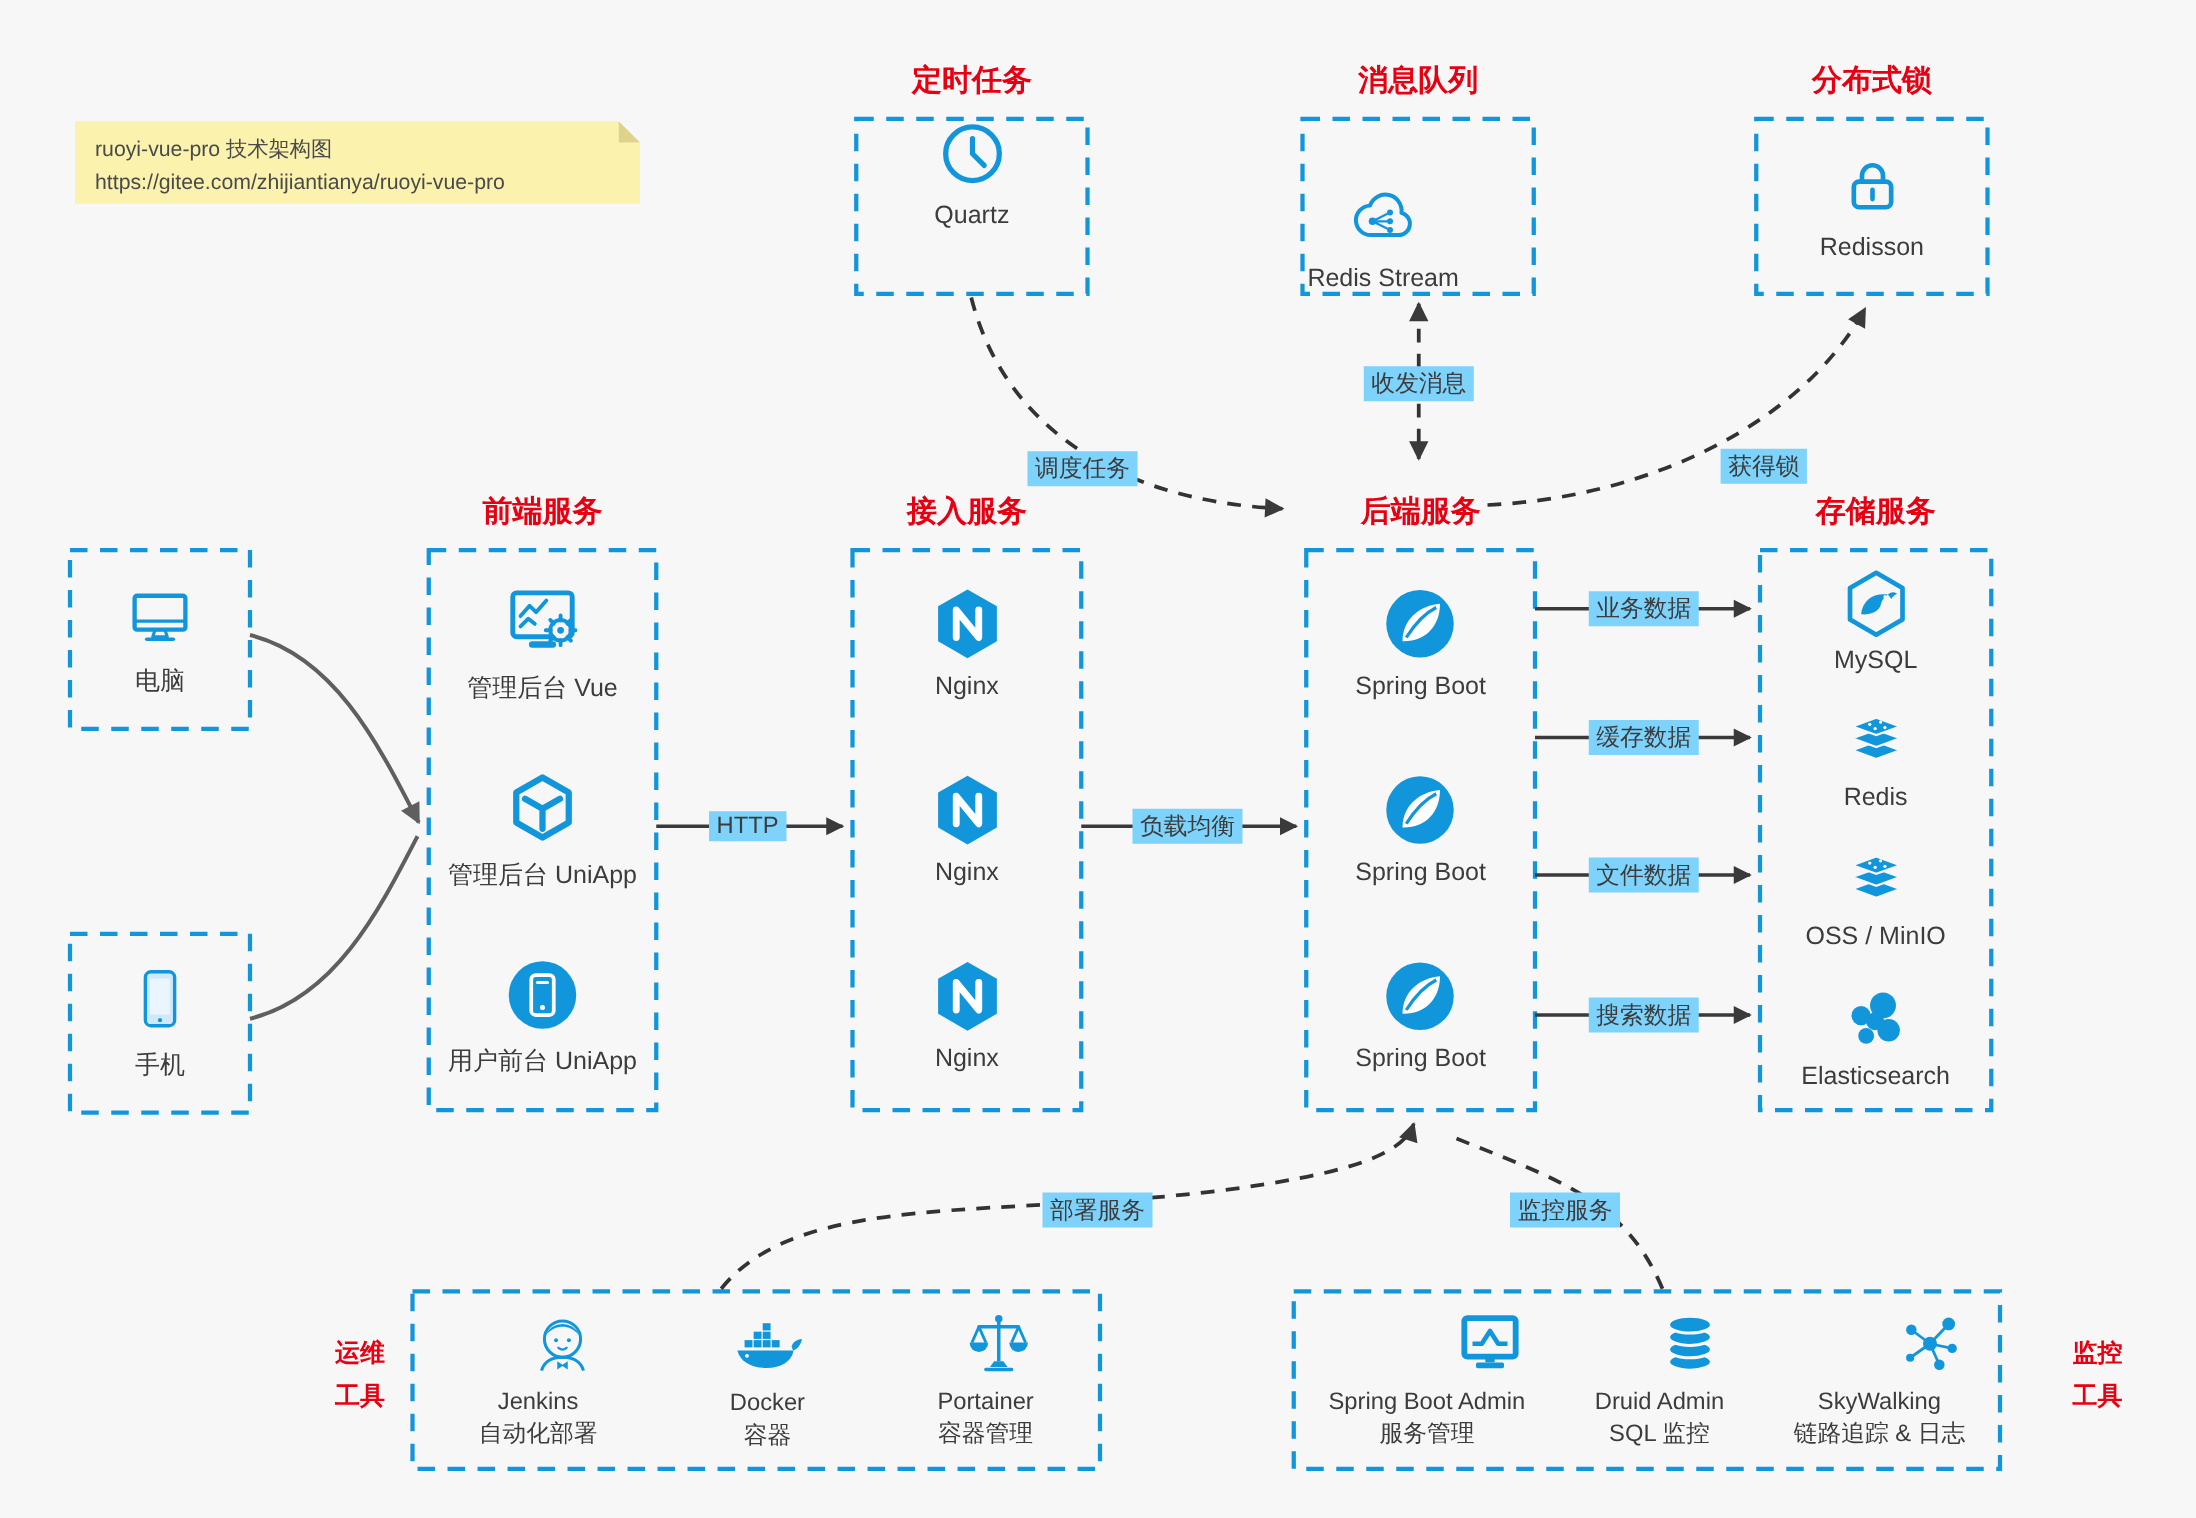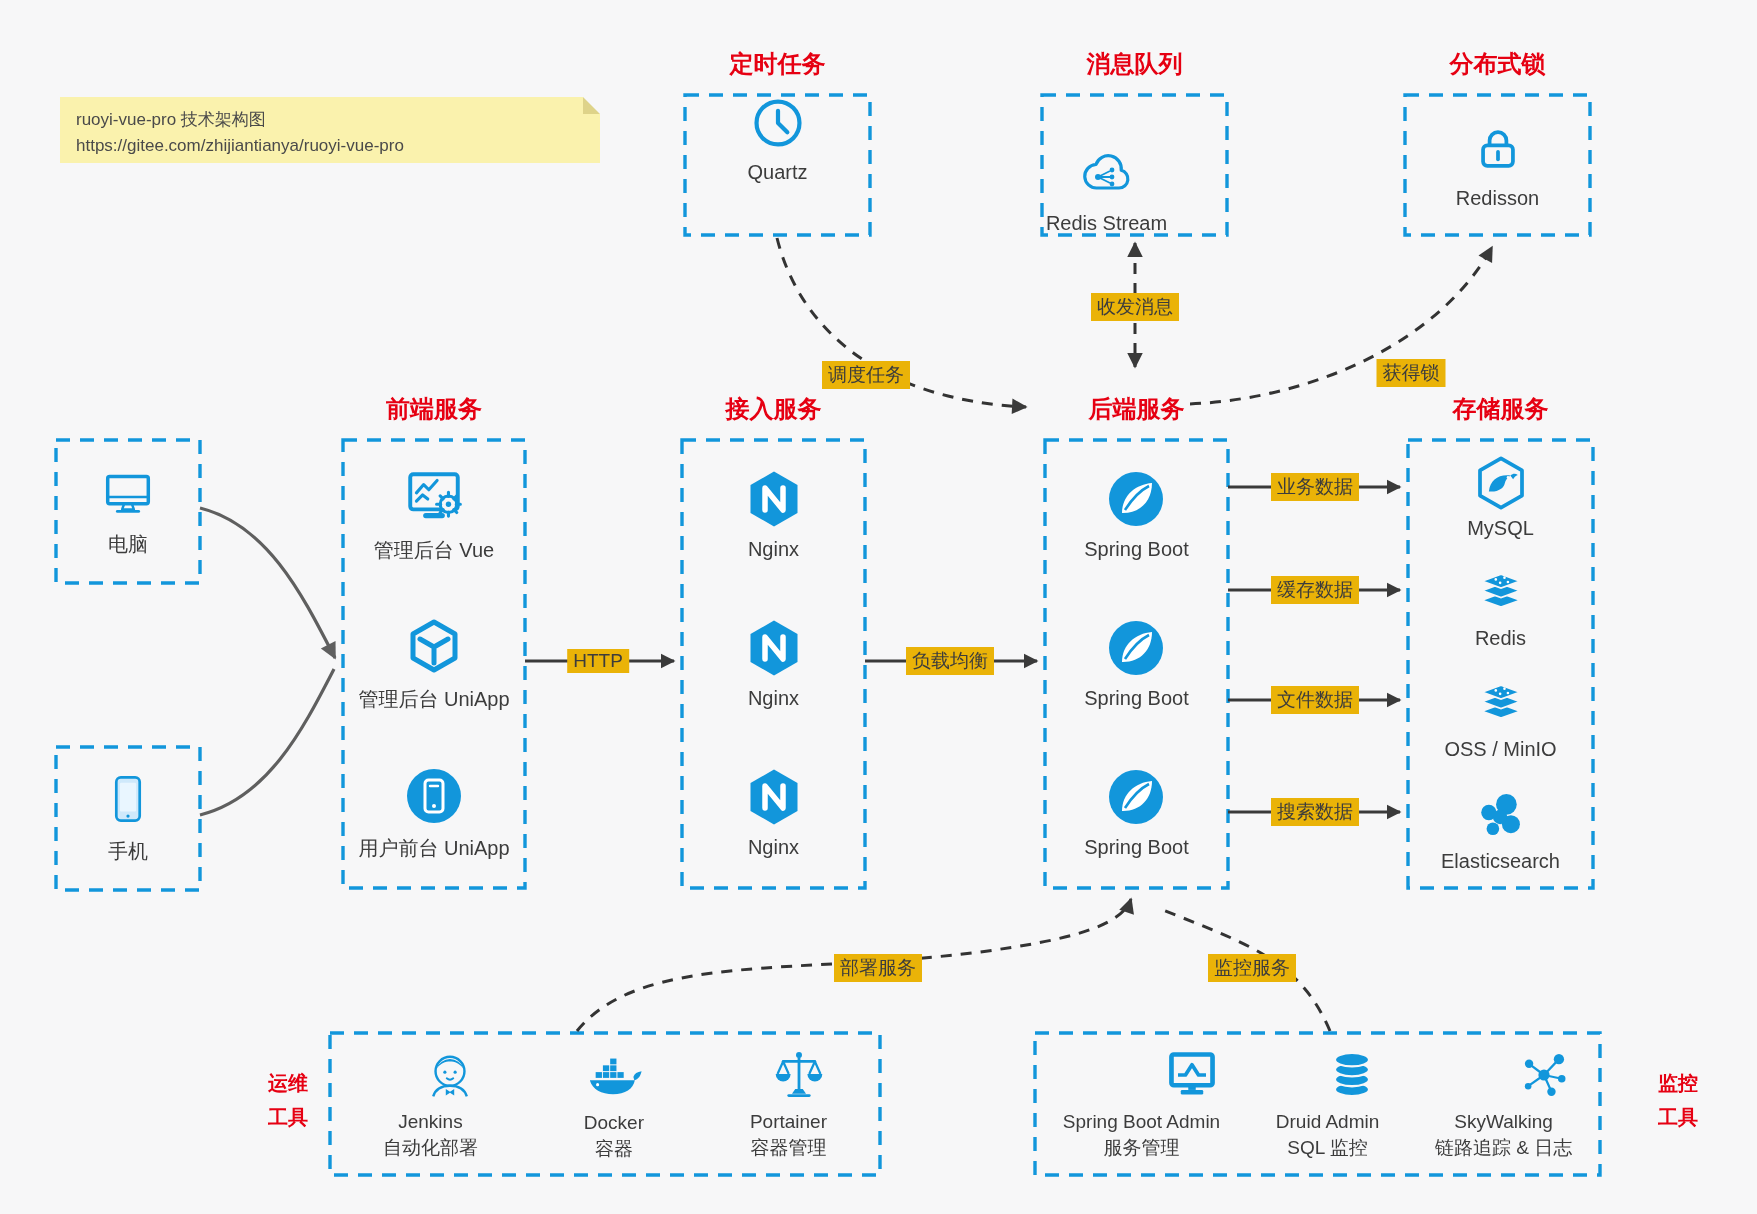--- a/index.html
+++ b/index.html
@@ -1,32 +1,32 @@
 <!DOCTYPE html>
 <html><head>
 <meta charset="utf-8">
 <style>
   html,body{margin:0;padding:0;background:#f7f7f8;}
   .canvas{position:relative;width:1757px;height:1214px;background:#f7f7f8;
     font-family:"Liberation Sans","DejaVu Sans",sans-serif;overflow:hidden;}
   .edges{position:absolute;left:0;top:0;z-index:1;}
   .layer{position:absolute;left:0;top:0;width:100%;height:100%;z-index:2;pointer-events:none;padding-left:27px;}
-  .note{position:absolute;left:60px;top:97px;width:540px;height:66px;background:#faf2ad;
+  .note{position:absolute;left:60px;top:97px;width:452px;height:66px;background:#faf2ad;
     color:#4a4a4a;font-size:17px;line-height:1.55;padding:10px 0 0 16px;box-sizing:border-box;}
   .note .fold{position:absolute;top:0;right:0;width:0;height:0;
     border-top:17px solid #f7f7f8;border-left:17px solid #ded389;}
   .gtitle{position:absolute;color:#e60012;font-weight:bold;font-size:24px;text-align:center;white-space:nowrap;}
   .gside{position:absolute;color:#e60012;font-weight:bold;font-size:20px;text-align:center;line-height:34px;white-space:nowrap;}
   .gcontent{position:absolute;display:flex;flex-direction:column;align-items:center;box-sizing:border-box;}
   .item{display:flex;flex-direction:column;align-items:center;gap:9px;}
   .lbl{font-size:20px;color:#3c3c3c;white-space:nowrap;}
   .sub{font-size:19px;color:#3c3c3c;white-space:nowrap;text-align:center;line-height:1.35;}
   .hrow{position:absolute;display:flex;justify-content:space-around;align-items:center;box-sizing:border-box;}
   .hitem{display:flex;flex-direction:column;align-items:flex-end;gap:6px;}
-  .elabel{position:absolute;transform:translate(-50%,-50%);background:#eab308;color:#3c3c3c;
+  .elabel{position:absolute;transform:translate(-50%,-50%);background:#7dd3fc;color:#3c3c3c;
     font-size:19px;padding:1px 6px;white-space:nowrap;z-index:3;}
   .ic{display:block;}
   .sprite{position:absolute;width:0;height:0;overflow:hidden;}
 </style>
 </head>
 <body>
 
 <svg class="sprite" xmlns="http://www.w3.org/2000/svg" aria-hidden="true">
   <defs>
     <symbol id="i-clock" viewBox="0 0 60 60">

